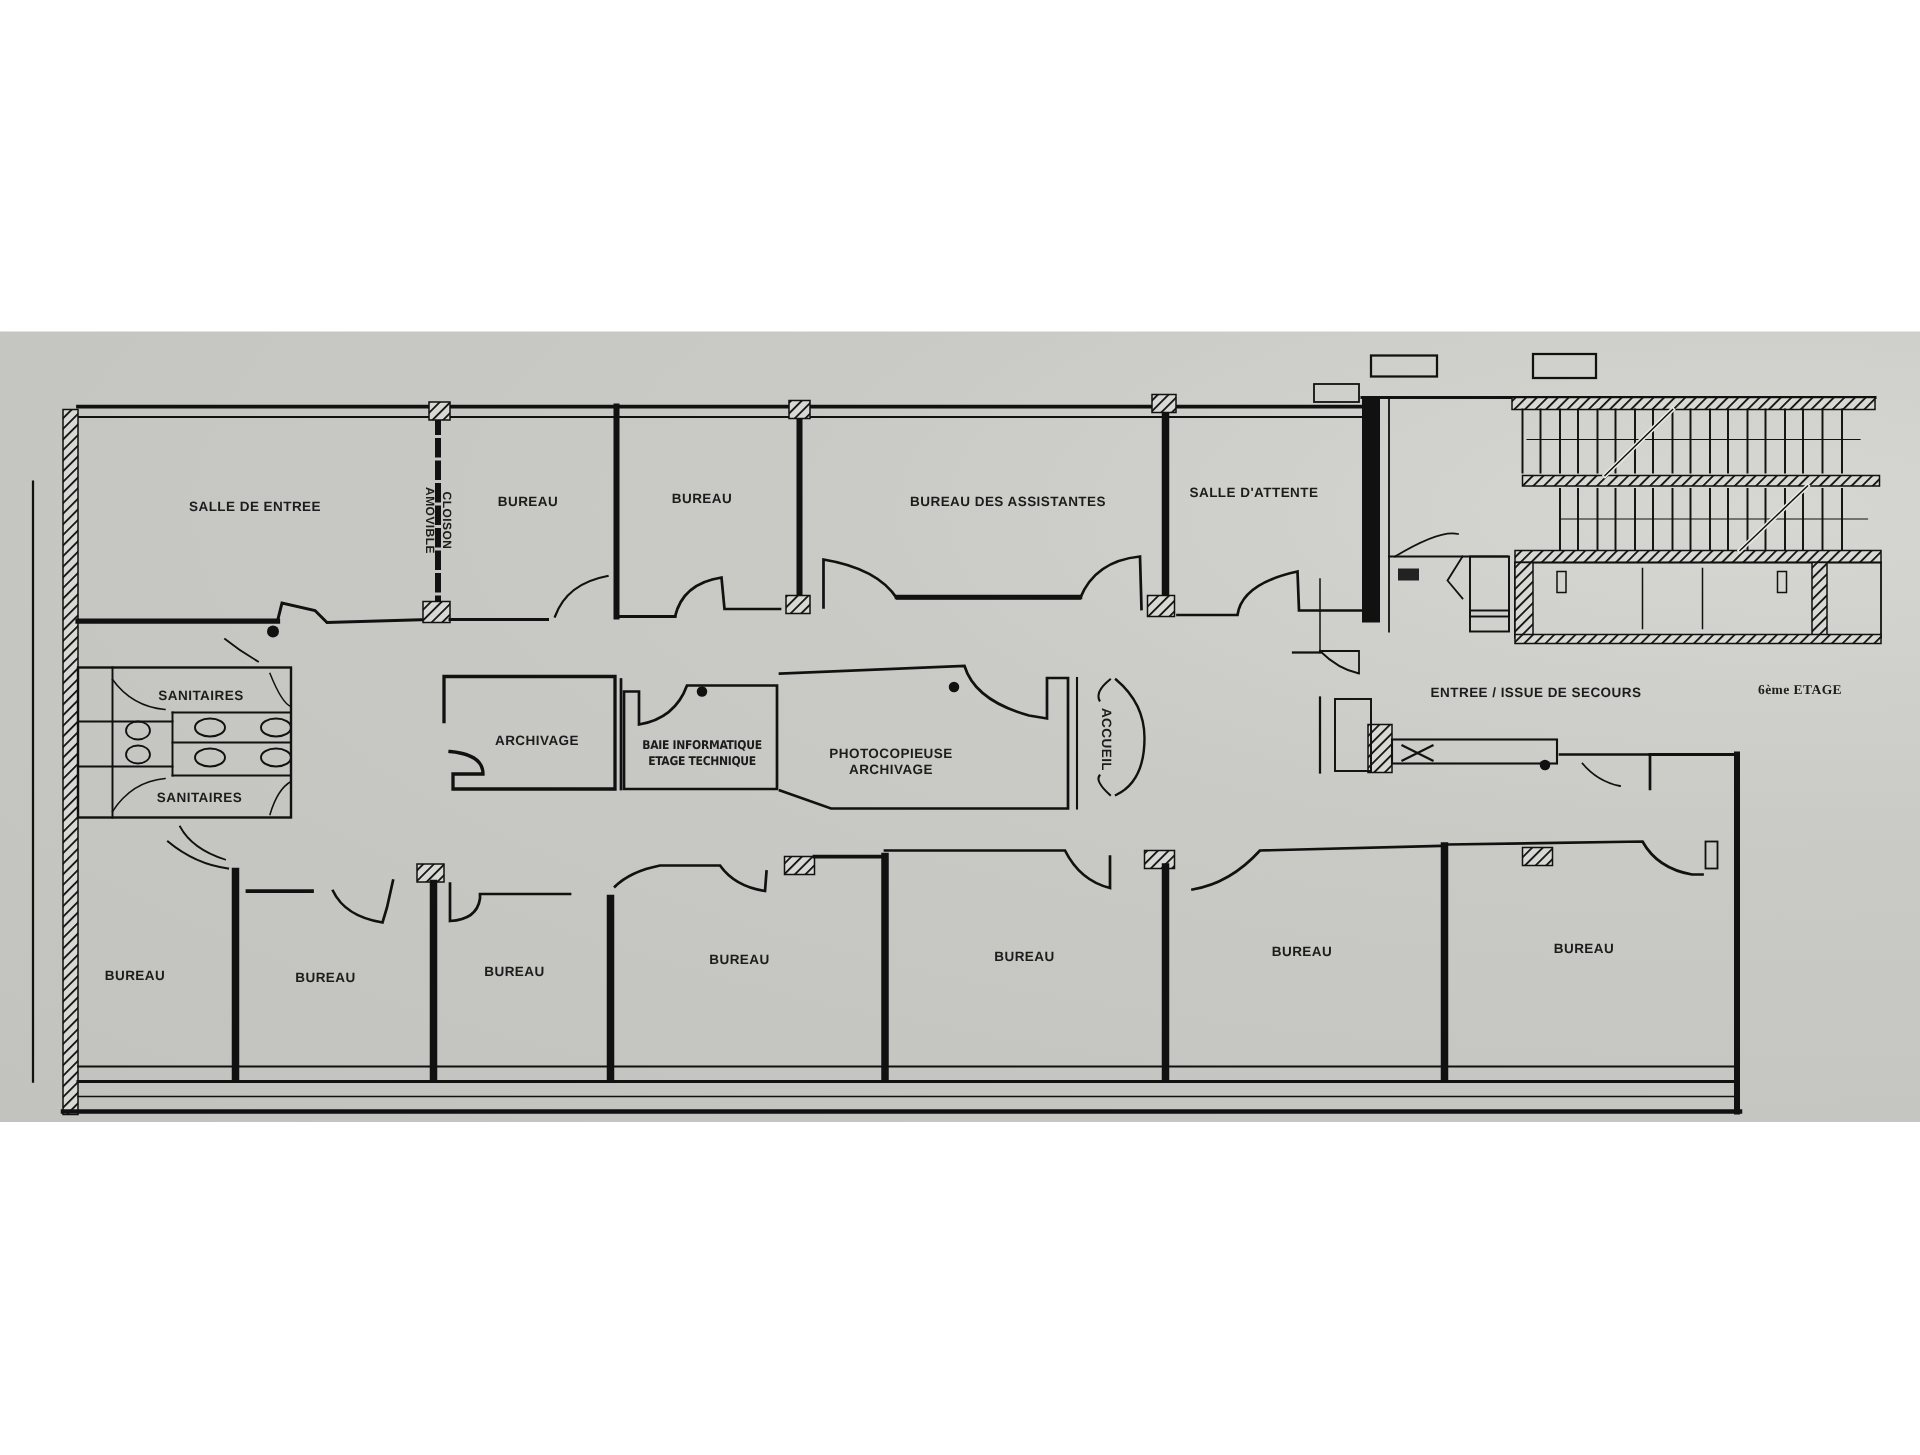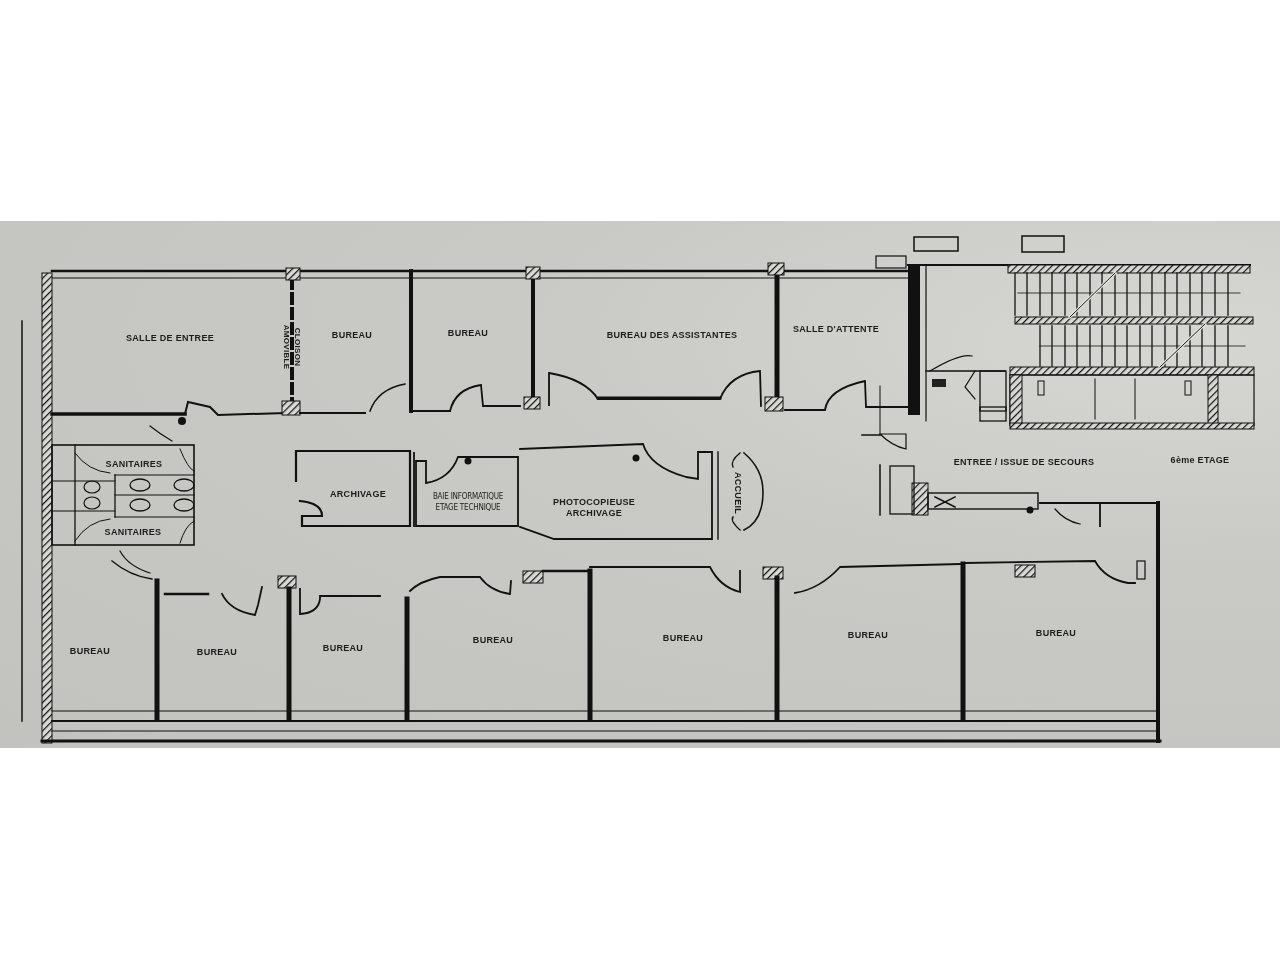--- a/index.html
+++ b/index.html
@@ -5,21 +5,21 @@
   html, body { margin: 0; padding: 0; background: #ffffff; }
   body { width: 1280px; height: 970px; position: relative; overflow: hidden;
          font-family: "Liberation Sans", sans-serif; }
   #photo { position: absolute; left: 0; top: 221px; width: 1280px; height: 527px;
            background: radial-gradient(ellipse at 1180px 120px, #d6d7d2 0%, #c9cac5 40%, #c2c3be 100%);
            overflow: hidden; }
   #plan { position: absolute; left: 0; top: 0; width: 1280px; height: 527px; }
   .lbl { position: absolute; font-weight: bold; color: #1c1c1c; font-size: 9px;
          letter-spacing: 0.3px; white-space: nowrap; transform: translate(-50%, -50%);
          text-align: center; line-height: 11px; }
-  .lbl.small { font-size: 8px; font-weight: normal; font-family: "DejaVu Sans Condensed","DejaVu Sans", sans-serif; letter-spacing: -0.2px;}
+  .lbl.small { font-size: 8px; font-weight: bold; font-family: "DejaVu Sans Condensed","DejaVu Sans", sans-serif; letter-spacing: -0.2px;}
   .vert { transform: translate(-50%, -50%) rotate(90deg); }
 </style>
 </head>
 <body>
 
 <div id="photo">
   <svg id="plan" viewBox="0 0 1280 527" xmlns="http://www.w3.org/2000/svg">
     <defs>
       <pattern id="hatch" width="5" height="5" patternUnits="userSpaceOnUse" patternTransform="rotate(45)">
         <rect width="5" height="5" fill="#d8d8d4"></rect>
@@ -222,21 +222,21 @@
   <div class="lbl small" style="left:468px;top:281px;">
     <span>BAIE INFORMATIQUE</span><br>
     <span>ETAGE TECHNIQUE</span>
   </div>
   <div class="lbl" style="left:594px;top:271px;text-align:center;margin-top:16px;">
     <span>PHOTOCOPIEUSE</span><br>
     <span>ARCHIVAGE</span>
   </div>
   <div class="lbl vert" style="left:737px;top:272px;">ACCUEIL</div>
   <div class="lbl" style="left:1024px;top:231px;margin-top:10px;">ENTREE / ISSUE DE SECOURS</div>
-  <div class="lbl" style="left:1200px;top:239px;">6ème ETAGE</div>
+  <div class="lbl" style="left:1200px;top:239px;font-family:Liberation Serif, serif;">6ème ETAGE</div>
 
   <div class="lbl" style="left:90px;top:430px;">BUREAU</div>
   <div class="lbl" style="left:217px;top:431px;">BUREAU</div>
   <div class="lbl" style="left:343px;top:427px;">BUREAU</div>
   <div class="lbl" style="left:493px;top:419px;">BUREAU</div>
   <div class="lbl" style="left:683px;top:417px;">BUREAU</div>
   <div class="lbl" style="left:868px;top:414px;">BUREAU</div>
   <div class="lbl" style="left:1056px;top:412px;">BUREAU</div>
 </div>
 

